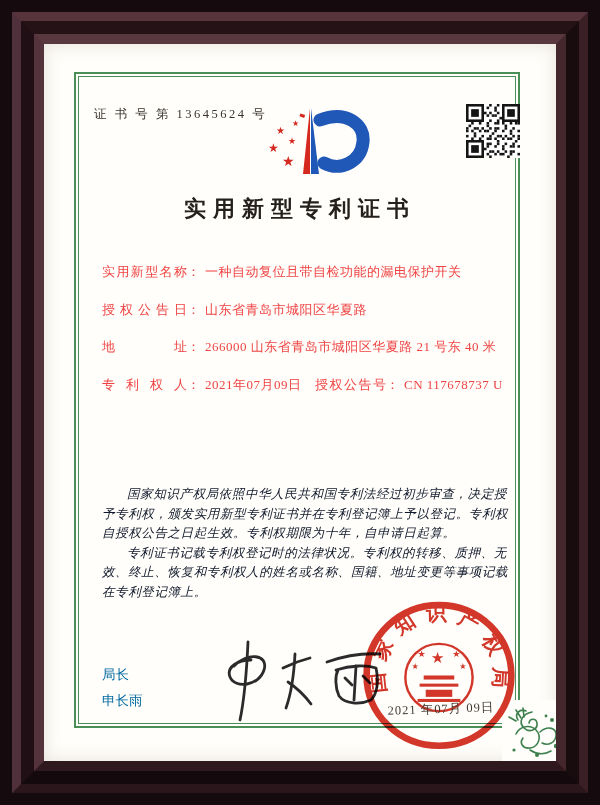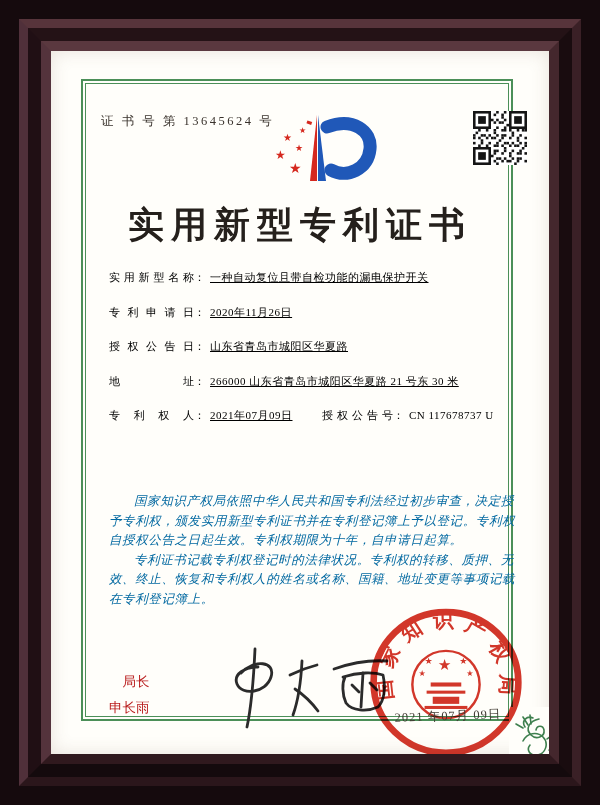--- a/index.html
+++ b/index.html
@@ -1,19 +1,19 @@
 <!DOCTYPE html>
 <html><head>
 <meta charset="utf-8">
 <style>
   * { box-sizing: border-box; margin: 0; padding: 0; }
   body { width: 600px; height: 805px; overflow: hidden; font-family: "Liberation Serif", serif; }
 
   
-  .frame { width: 600px; height: 805px; background: #150a0d; padding: 19px; }
+  .frame { width: 600px; height: 805px; background: #150a0d; padding: 12px; }
   .f2 { width: 100%; height: 100%; border: 9px solid; border-color: #57343b #3a2026 #2b161b #50303a; }
   .f3 { width: 100%; height: 100%; border: 13px solid; border-color: #241216 #190c0f #140a0d #200f14; }
   .f4 { width: 100%; height: 100%; border: 10px solid; border-color: #5a383f #44272d #30191e #54333c; }
 
   .paper { position: relative; width: 100%; height: 100%; background: #fffefa;
            box-shadow: inset 0 0 18px rgba(110,80,60,.16); overflow: hidden; }
 
   
   .gborder { position: absolute; left: 30px; top: 28px; right: 36px; bottom: 33px;
              border: 2px solid #4b8f58; }
@@ -22,40 +22,40 @@
   .corner-patch { position: absolute; left: 458px; top: 656px; width: 70px; height: 62px; background: #fffefa; }
   .ornament { position: absolute; left: 464px; top: 662px; width: 52px; height: 52px; }
 
   
   .cert-no { position: absolute; left: 50px; top: 62px; font-size: 12.5px; letter-spacing: 2.5px;
              color: #39322c; }
   .logo { position: absolute; left: 204px; top: 56px; width: 122px; height: 84px; }
   .qr { position: absolute; left: 422px; top: 60px; width: 54px; height: 54px; }
 
   .title { position: absolute; left: 0; top: 150px; width: 100%; text-align: center;
-           font-size: 36px; font-weight: bold; letter-spacing: 7px; color: #25201c; }
-
-  
-  .fields { position: absolute; left: 58px; top: 219px; width: 418px; font-size: 11px; color: #000000; text-decoration: underline; }
+           font-size: 22px; font-weight: bold; letter-spacing: 7px; color: #25201c; }
+
+  
+  .fields { position: absolute; left: 58px; top: 219px; width: 418px; font-size: 13px; color: #ef4444; }
   .row { margin-bottom: 19.5px; white-space: nowrap; }
   .lab { display: inline-block; width: 85px; text-align: justify; text-align-last: justify; vertical-align: bottom; }
   .colon { display: inline-block; }
   .val { margin-left: 5px; letter-spacing: .5px; }
   .grant { position: relative; }
   .g2 { position: absolute; left: 213px; top: 0; white-space: nowrap; }
   .lab2 { display: inline-block; width: 71px; text-align: justify; text-align-last: justify; }
 
   
   .paras { position: absolute; left: 58px; top: 441px; width: 414px; font-size: 12.5px;
-           line-height: 19.5px; color: #0369a1; font-style: italic; }
+           line-height: 19.5px; color: #0f172a; font-style: italic; }
   .paras p { text-indent: 2em; letter-spacing: .6px; }
 
   
   .signer { position: absolute; left: 58px; top: 618px; font-size: 13.5px; line-height: 26px;
-            color: #b91c1c; font-style: normal; font-family: "Liberation Sans", sans-serif; text-align: right; }
+            color: #0369a1; font-style: normal; font-family: "Liberation Sans", sans-serif; }
   .signature { position: absolute; left: 145px; top: 590px; width: 215px; height: 95px; }
 
   .seal { position: absolute; left: 314px; top: 554px; width: 164px; height: 158px;
           mix-blend-mode: multiply; opacity: .94; }
   .seal-date { position: absolute; left: 318px; top: 657px; width: 158px; text-align: center;
                font-size: 12.5px; letter-spacing: 1px; color: #403a32; transform: rotate(-2deg); }
 </style>
 </head>
 <body>
 
@@ -190,27 +190,24 @@
               <rect x="2" y="16" width="3" height="3" fill="#151515"></rect>
             </svg>
 
       <div class="title">实用新型专利证书</div>
 
       <div class="fields">
         <div class="row">
           <span class="lab">实用新型名称</span><span class="colon">：</span><span class="val">一种自动复位且带自检功能的漏电保护开关</span>
         </div>
         <div class="row">
-          <span class="lab">专利申请日</span><span class="colon">：</span><span class="val">2020年11月26日</span>
+          <span class="lab">授权公告日</span><span class="colon">：</span><span class="val">山东省青岛市城阳区华夏路</span>
         </div>
         <div class="row">
-          <span class="lab">授权公告日</span><span class="colon">：</span><span class="val">山东省青岛市城阳区华夏路</span>
-        </div>
-        <div class="row">
-          <span class="lab">地址</span><span class="colon">：</span><span class="val">266000 山东省青岛市城阳区华夏路 21 号东 30 米</span>
+          <span class="lab">地址</span><span class="colon">：</span><span class="val">266000 山东省青岛市城阳区华夏路 21 号东 40 米</span>
         </div>
         <div class="row grant">
           <span>
             <span class="lab">专利权人</span><span class="colon">：</span><span class="val">2021年07月09日</span>
           </span>
           <span class="g2">
             <span class="lab2">授权公告号</span><span class="colon">：</span><span class="val">CN 117678737 U</span>
           </span>
         </div>
       </div>

